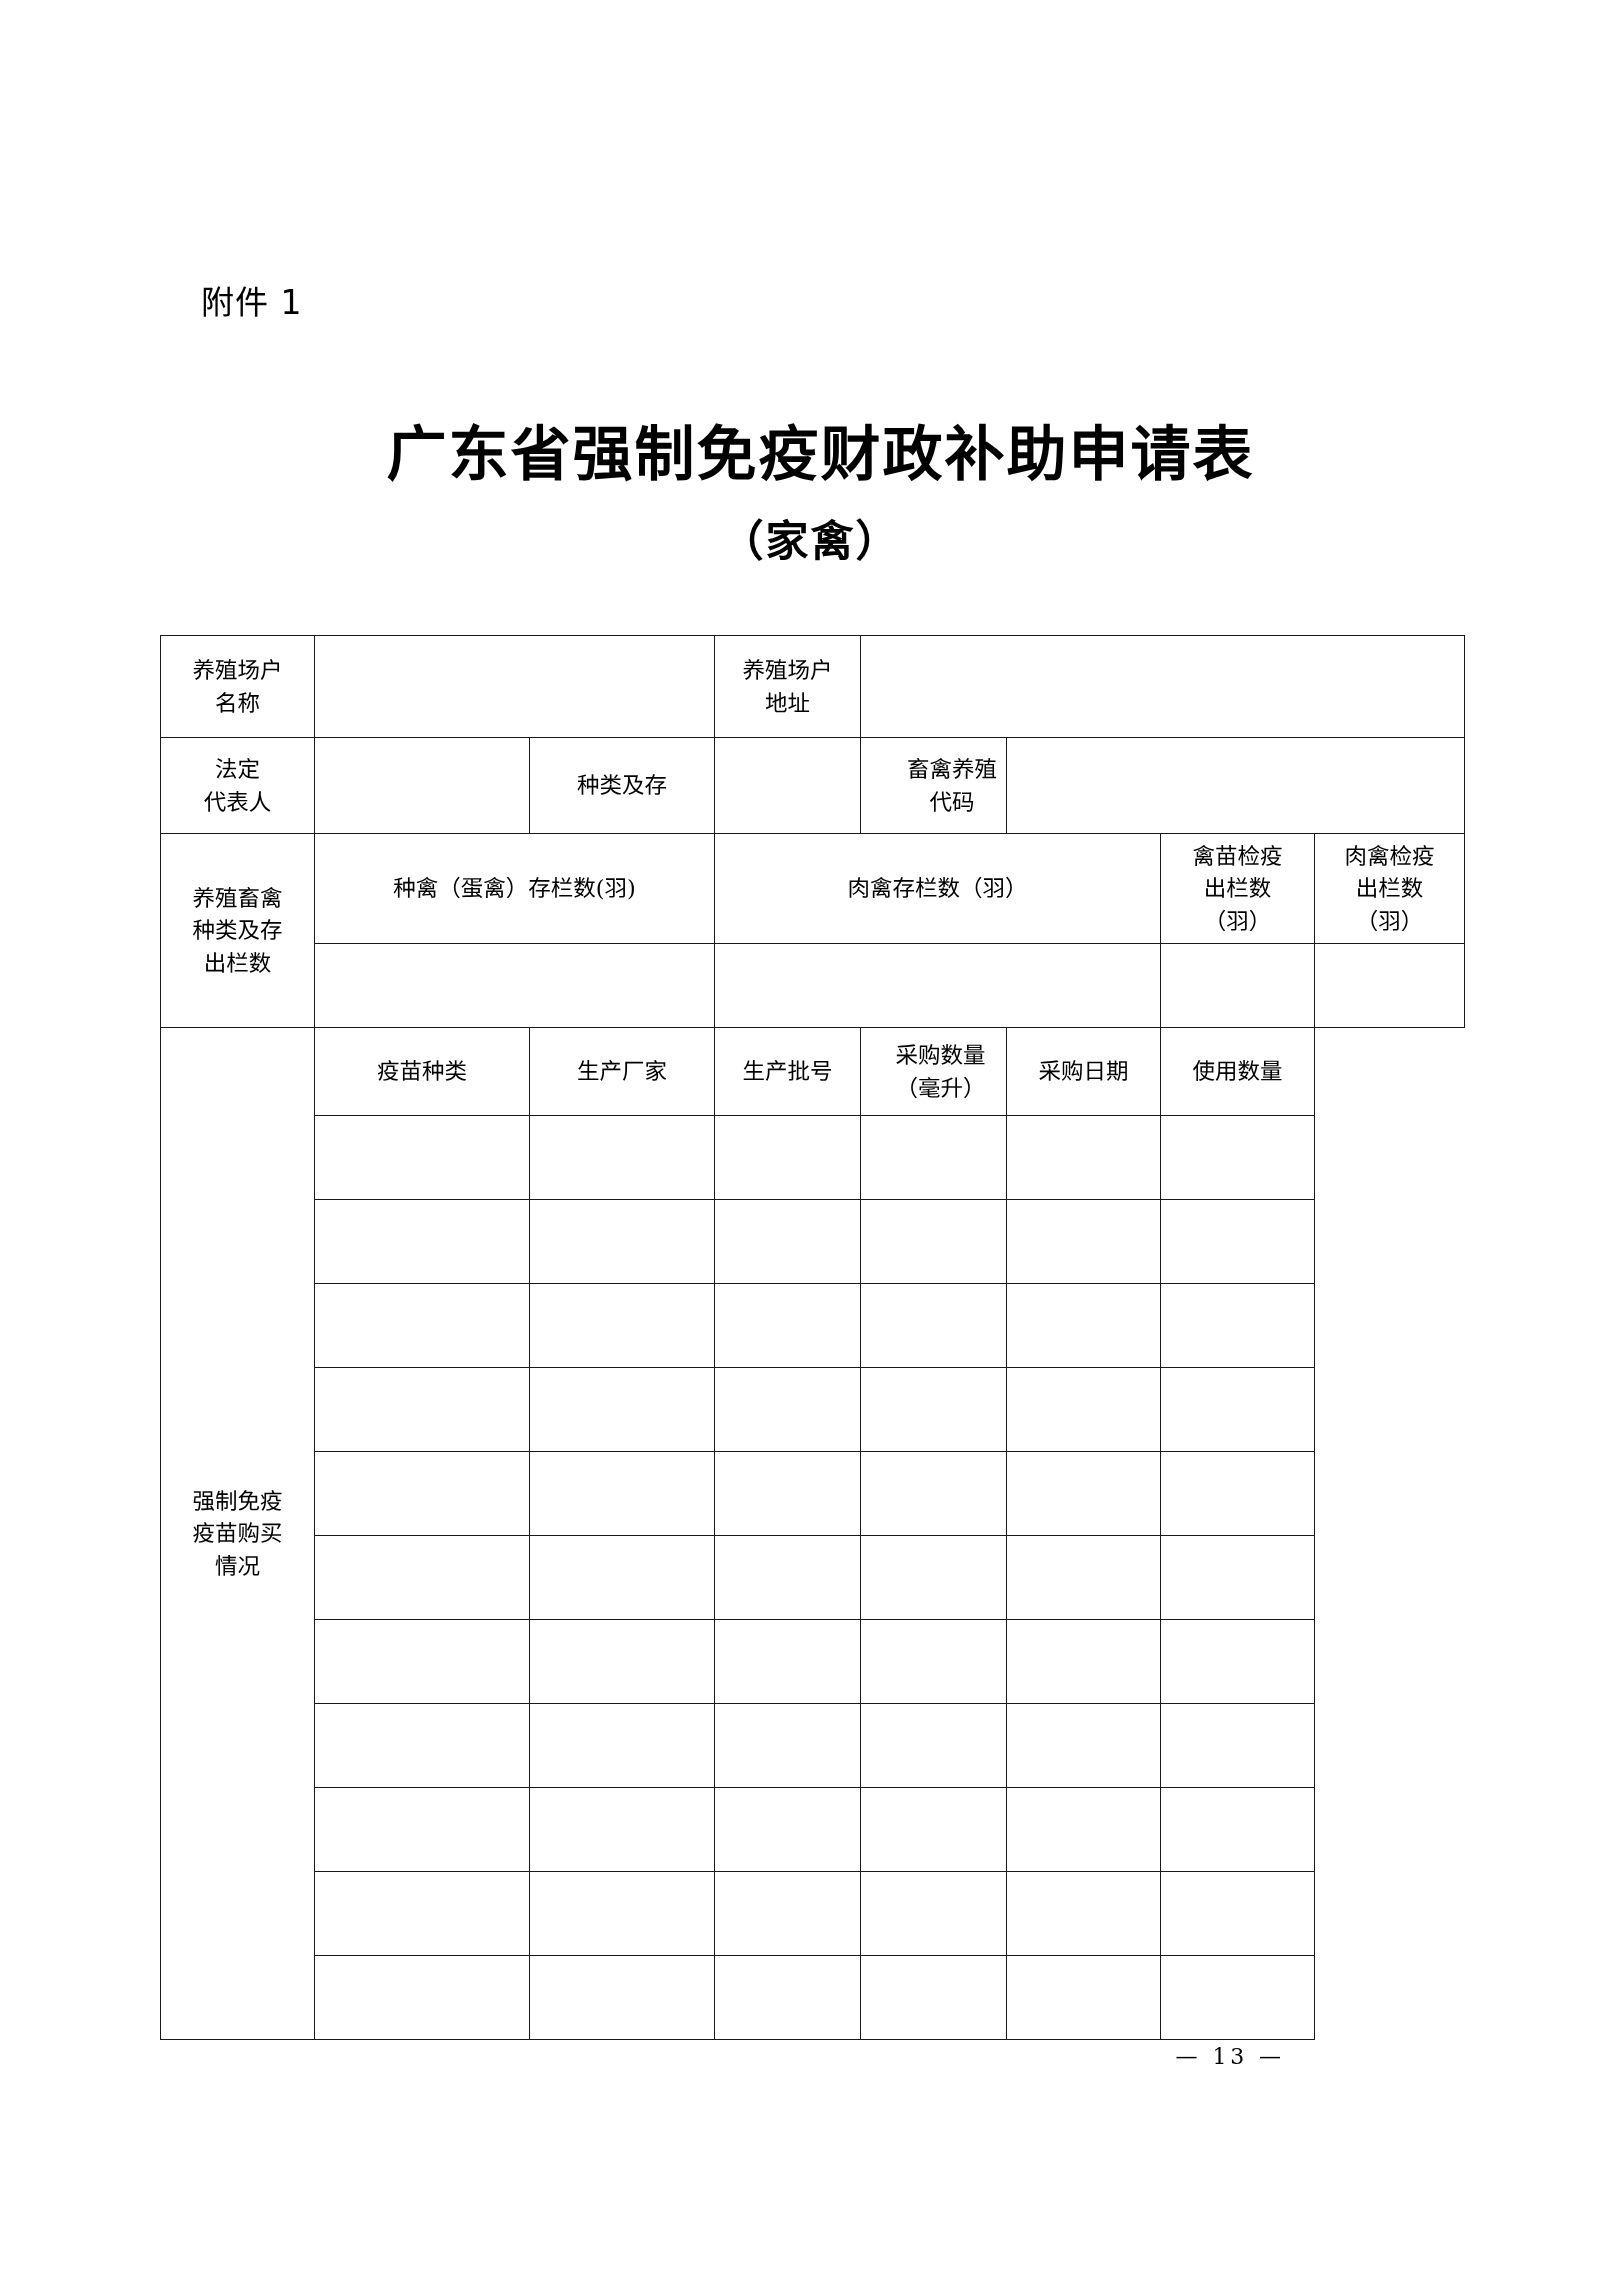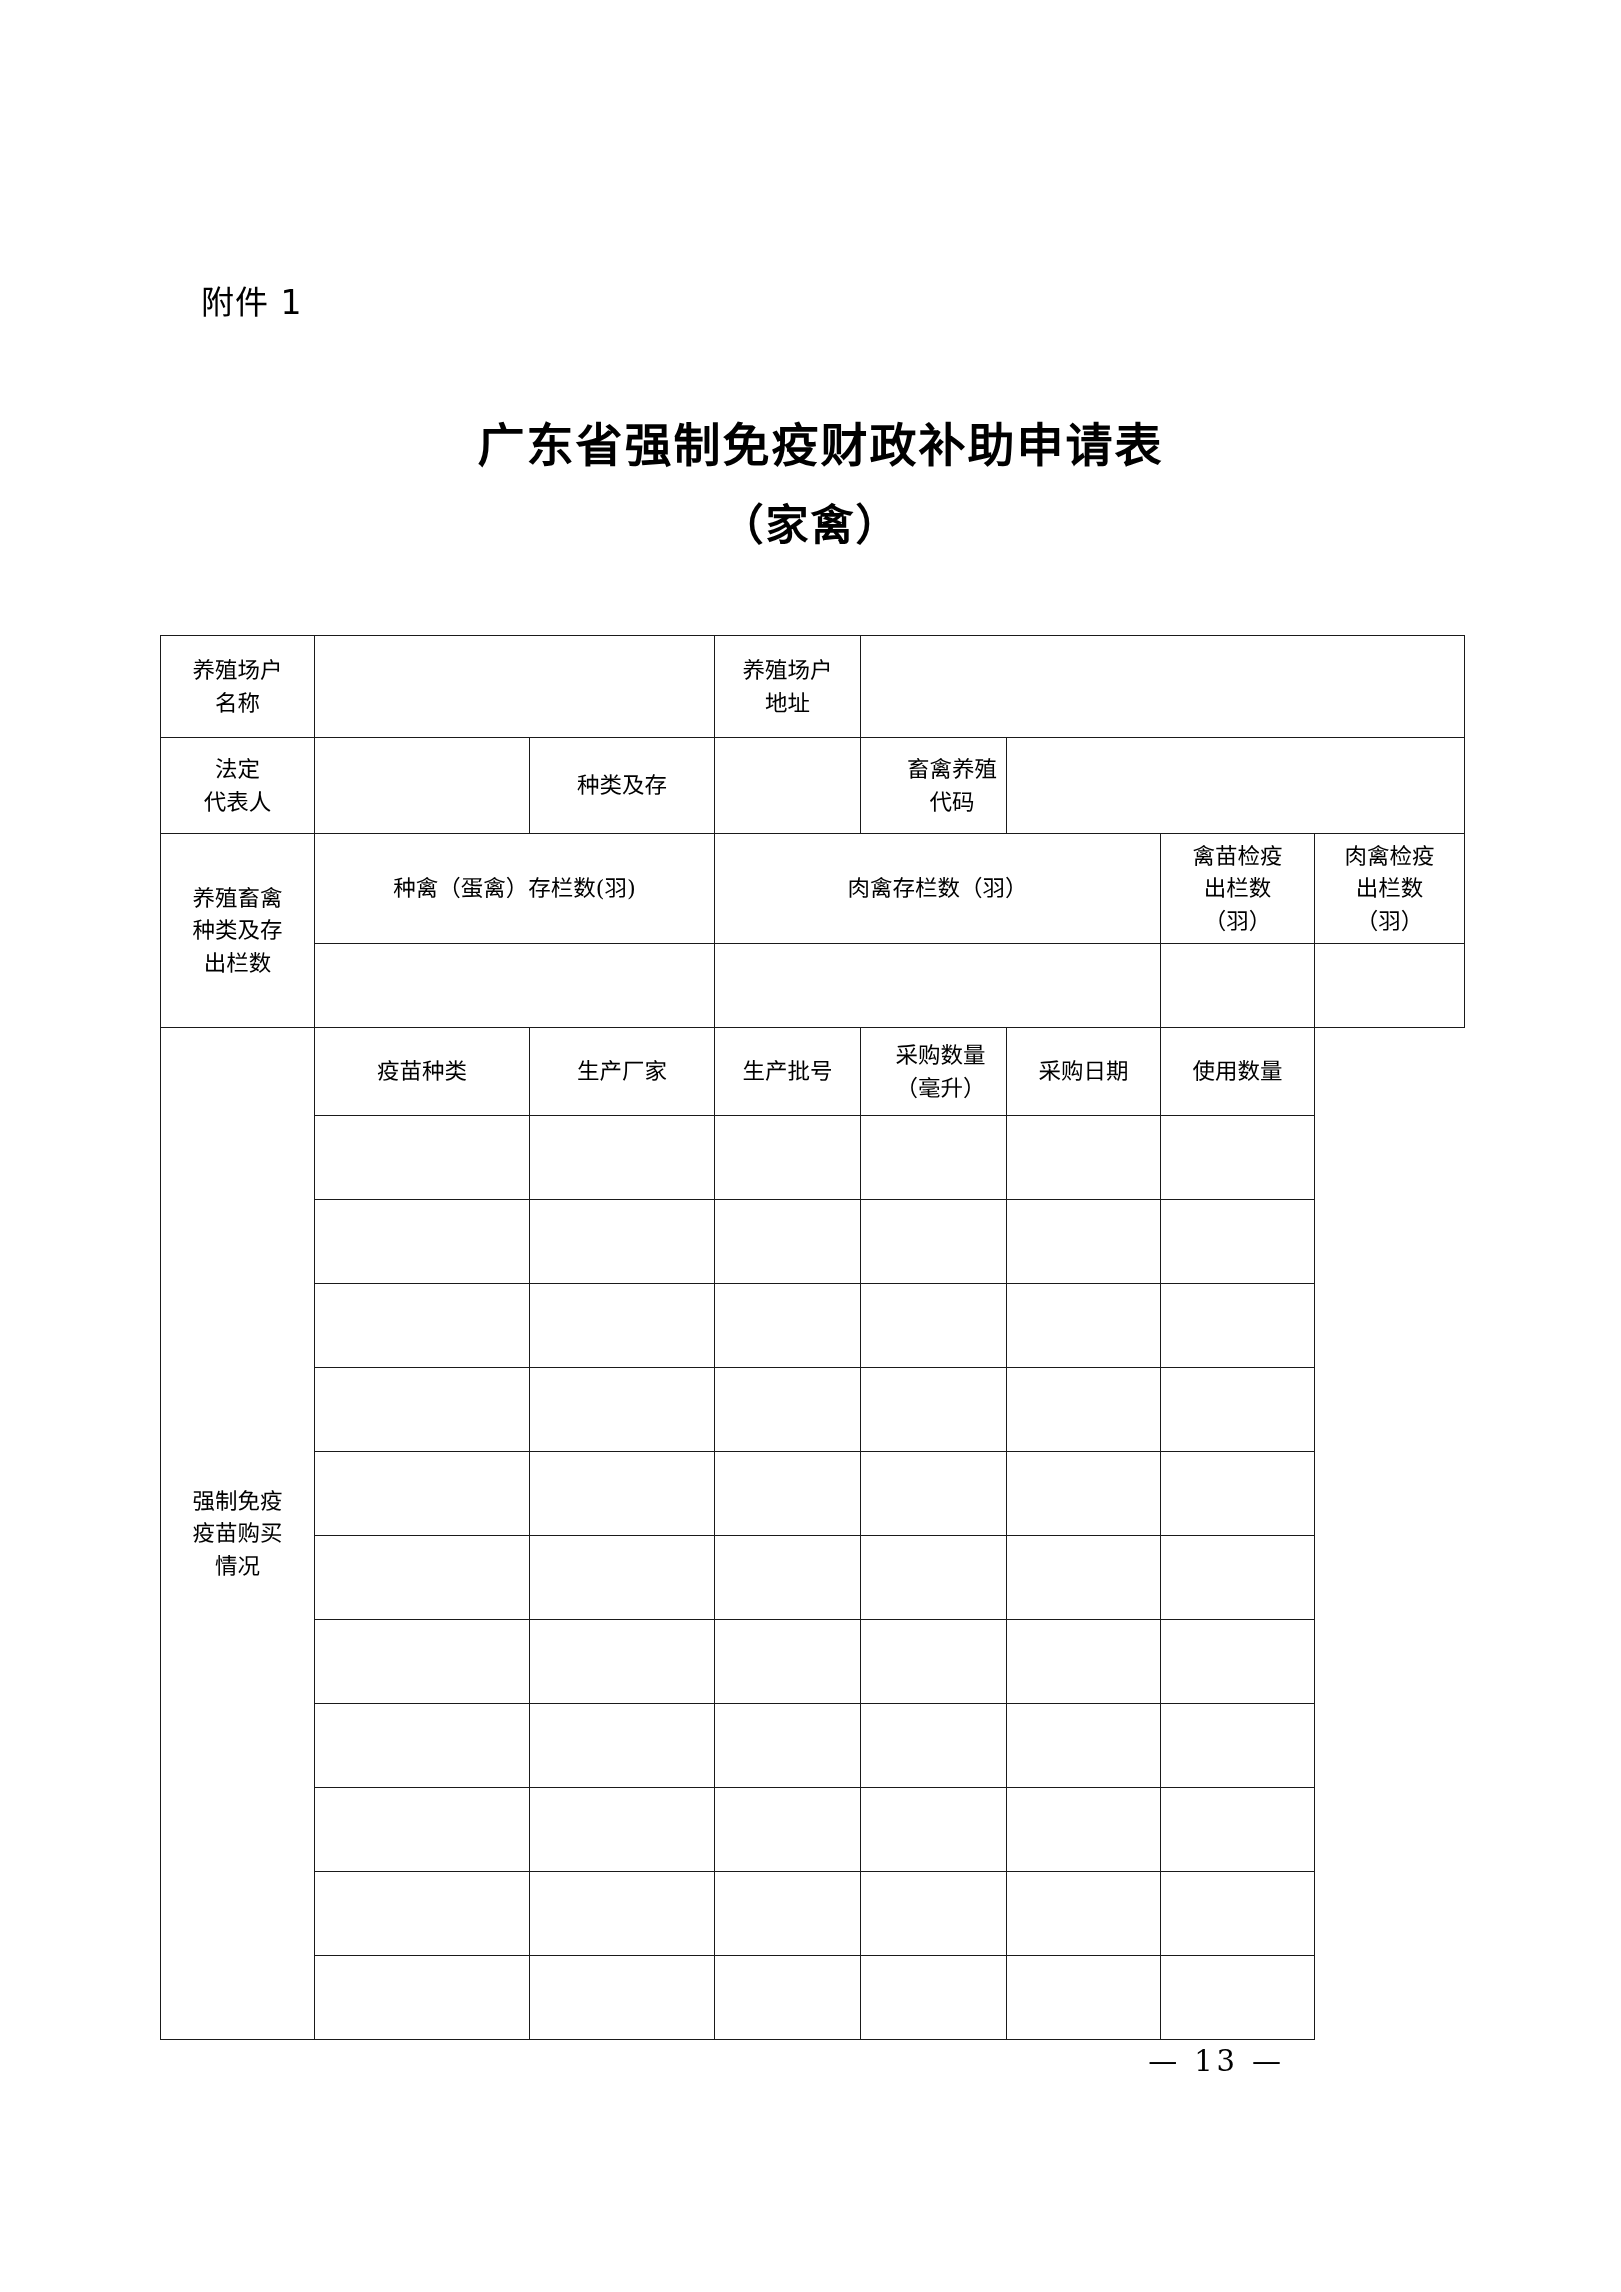--- a/index.html
+++ b/index.html
@@ -38,21 +38,21 @@
 
   
   .title-block {
     position: absolute;
     left: 0;
     top: 417px;
     width: 1621px;
     text-align: center;
   }
   .doc-title {
-    font-size: 47px;
+    font-size: 60px;
     font-weight: bold;
     font-family: "DejaVu Serif", "Liberation Serif", serif;
     letter-spacing: 2px;
     line-height: 1.25;
     white-space: nowrap;
     padding-left: 20px;
   }
   .doc-subtitle {
     font-size: 43px;
     font-weight: bold;
@@ -100,21 +100,21 @@
 
   
   .page-footer {
     position: absolute;
     left: 0;
     top: 2044px;
     width: 1401px;
     text-align: right;
     padding-right: 116px;
     box-sizing: border-box;
-    font-size: 29px;
+    font-size: 22px;
     font-family: "DejaVu Serif", "Liberation Serif", serif;
     letter-spacing: 3.9px;
     white-space: nowrap;
   }
 </style>
 </head>
 <body>
 
 <div class="page">
 

